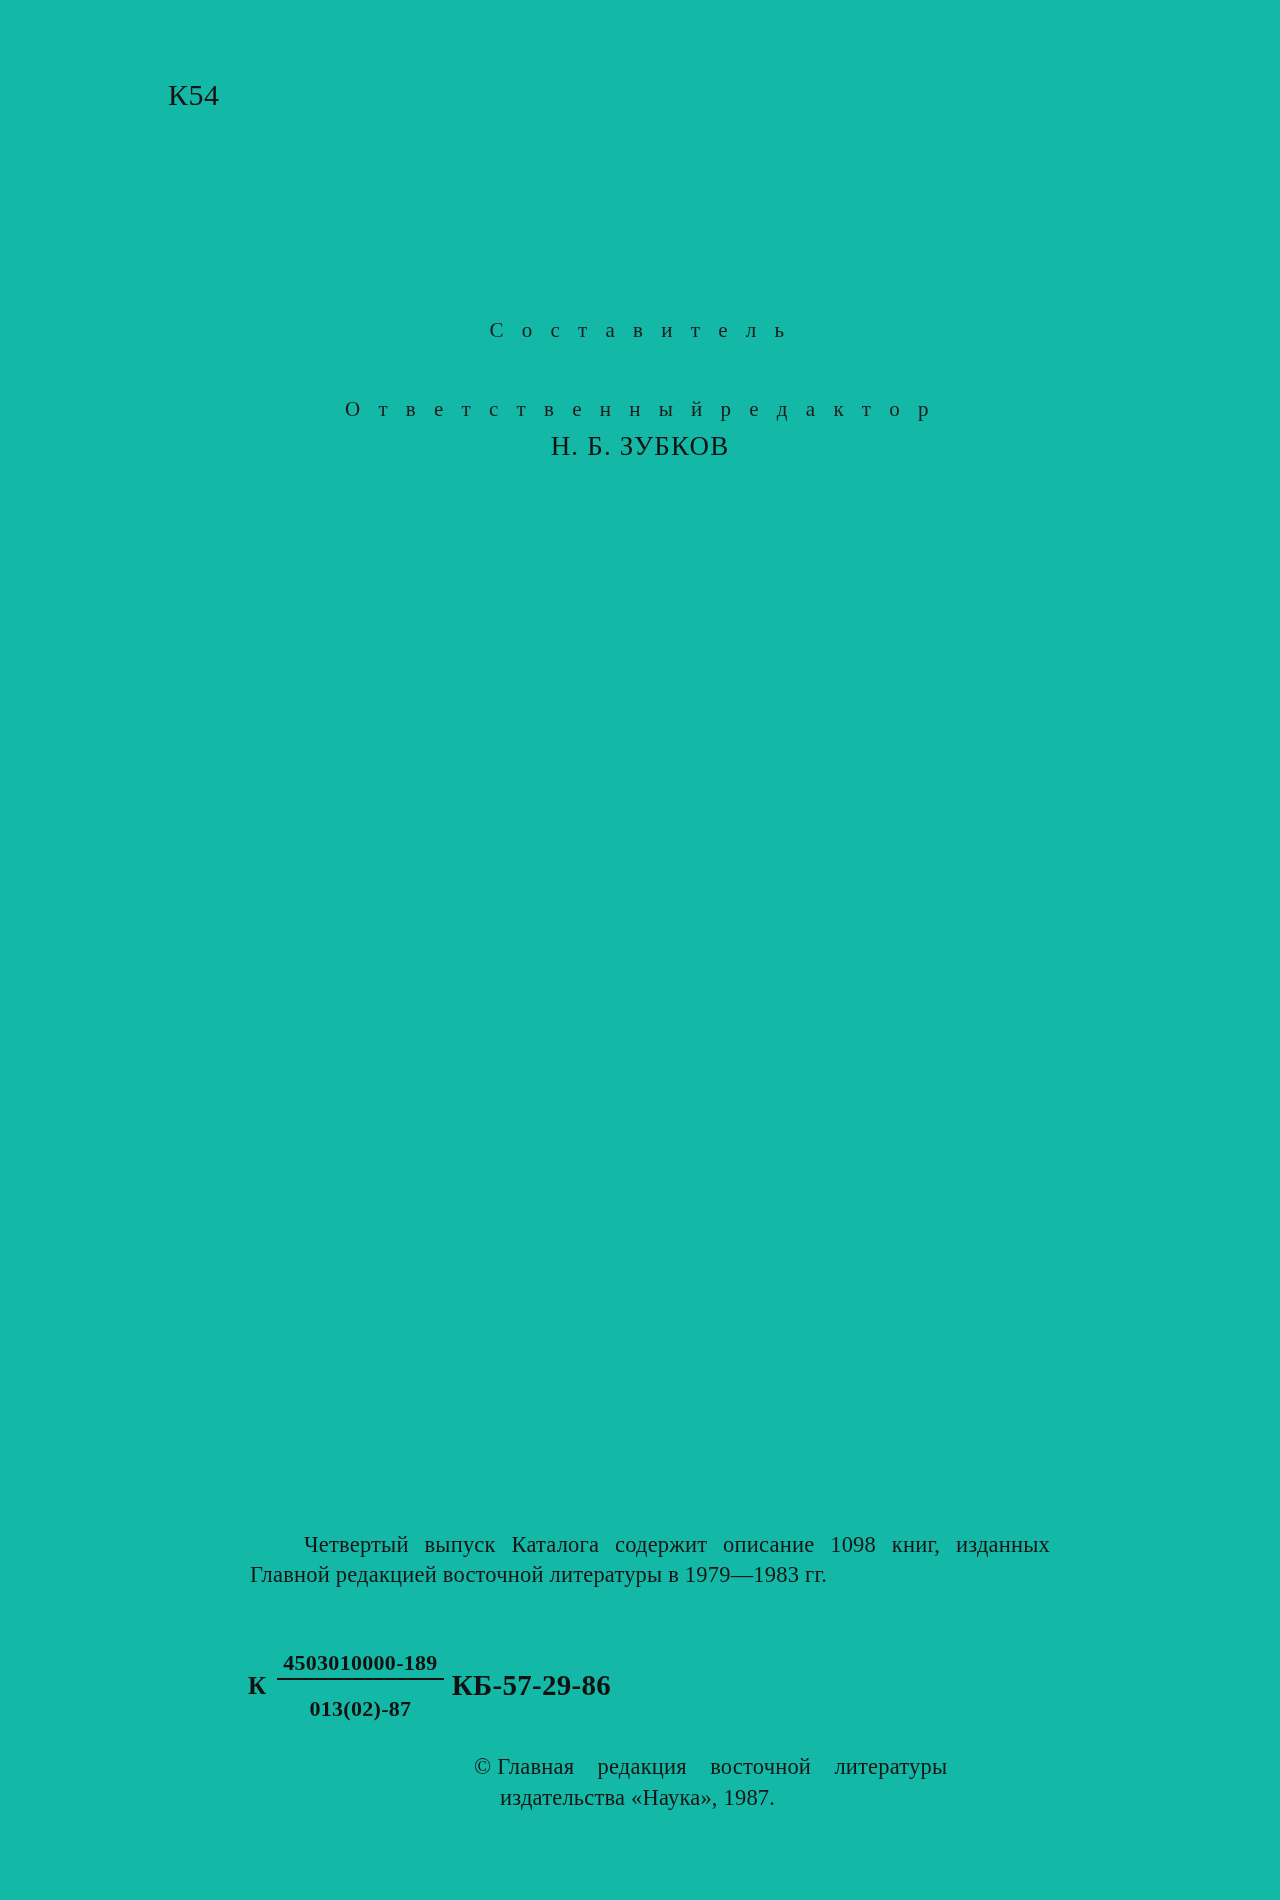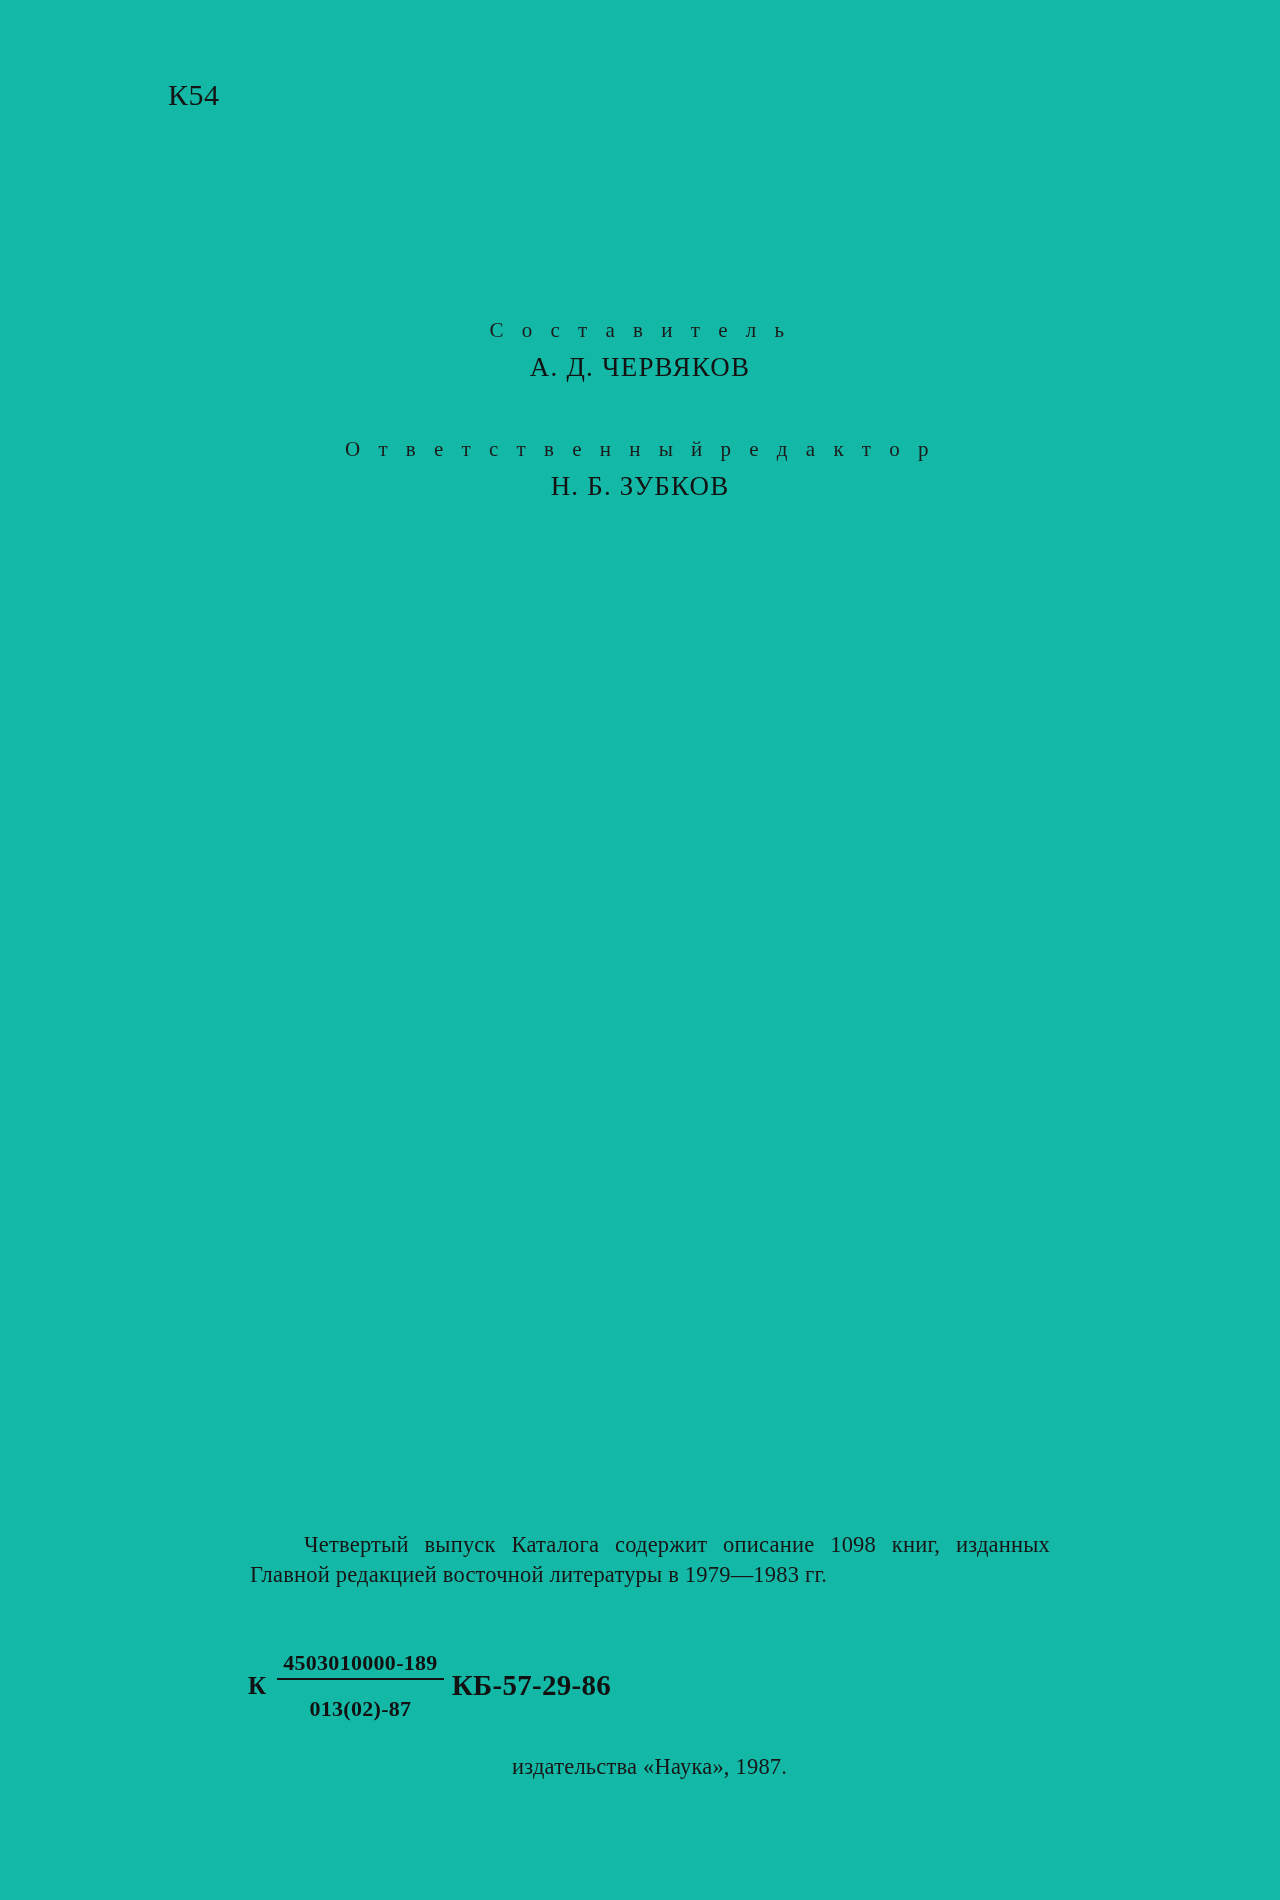--- a/index.html
+++ b/index.html
@@ -127,50 +127,50 @@
     line-height: 1.36;
     color: #161616;
   }
   .copyright .line1 {
     display: block;
     white-space: pre;
     letter-spacing: 0.2px;
   }
   .copyright .line2 {
     display: block;
-    margin-left: 38px;
+    margin-left: 26px;
     letter-spacing: 0.2px;
   }
   .copyright .csym {
     display: inline-block;
     margin-right: 6px;
   }
 </style>
 </head>
 <body>
 
 <div class="page">
 
   <div class="shelfmark">К54</div>
 
   <div class="credits">
     <p class="role">С о с т а в и т е л ь</p>
-    <p class="person">А. Д. ЧЕРВЯКОВ</p>
     <p class="role group-2">О т в е т с т в е н н ы й   р е д а к т о р</p>
     <p class="person">Н. Б. ЗУБКОВ</p>
   </div>
 
   <div class="annotation"><span class="indent"></span><span>Четвертый выпуск Каталога содержит описание 1098 книг, изданных Главной редакцией восточной литературы в 1979—1983 гг.</span></div>
 
   <div class="index-line">
     <span class="kbig">К</span>
     <span class="fraction">
       <span class="num">4503010000-189</span>
       <span class="den">013(02)-87</span>
     </span>
     <span class="suffix">КБ-57-29-86</span>
   </div>
 
   <div class="copyright">
+    <span class="line1"><span class="csym">©</span><span>Главная    редакция    восточной    литературы</span></span>
     <span class="line2">издательства «Наука», 1987.</span>
   </div>
 
 </div>
 
 </body></html>

